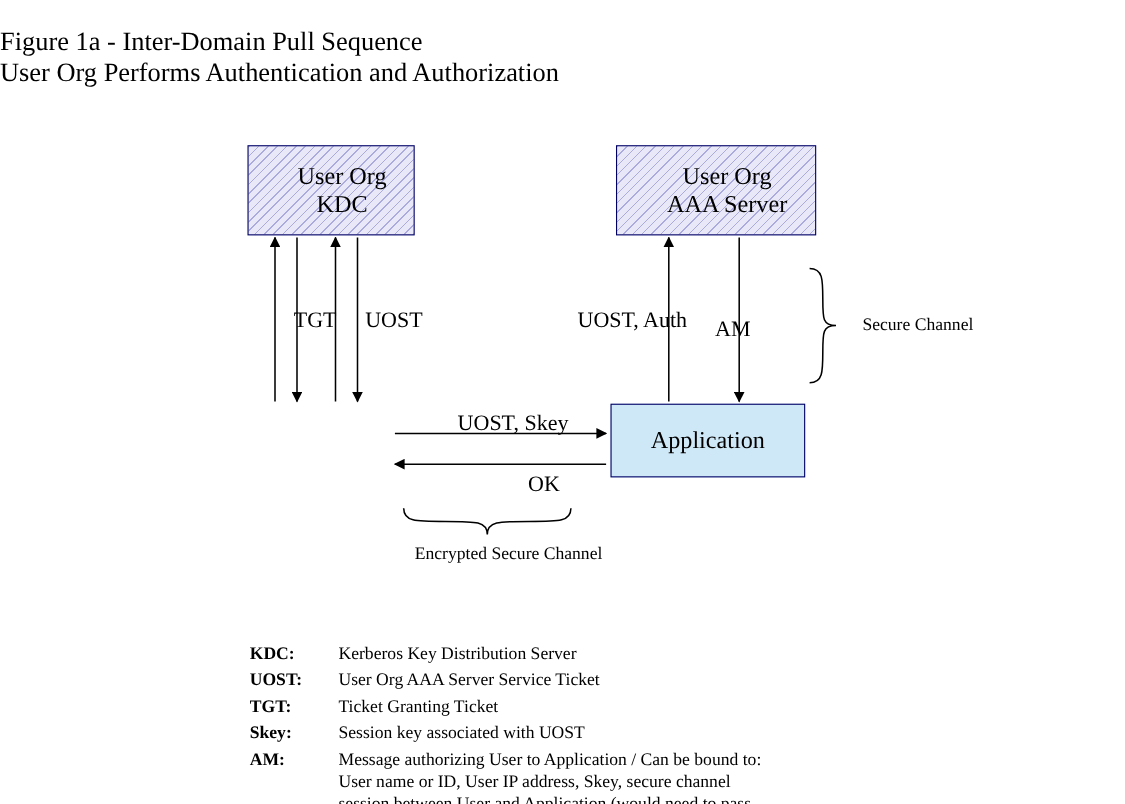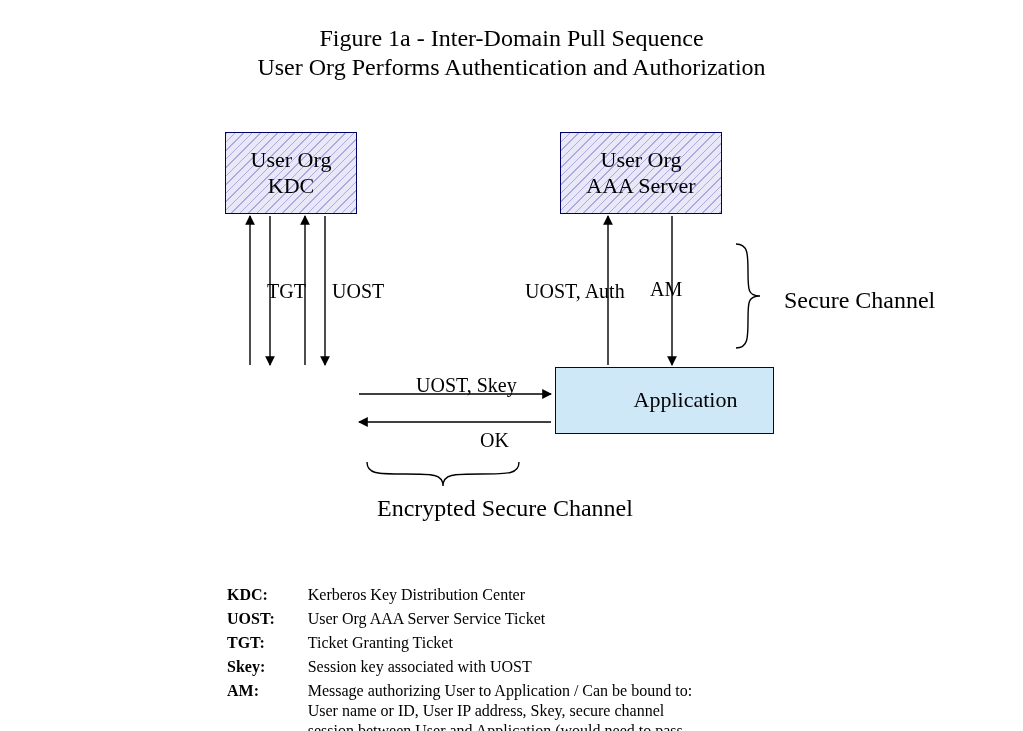--- a/index.html
+++ b/index.html
@@ -5,21 +5,20 @@
   html, body {
     margin: 0;
     padding: 0;
     width: 1023px;
     height: 731px;
     background: #ffffff;
     font-family: "Times New Roman", Times, serif;
     color: #000000;
   }
   .title {
-    text-align: center;
     font-size: 24px;
     line-height: 1.2;
     padding-top: 24px;
   }
   .canvas {
     position: relative;
     width: 1023px;
     height: 500px;
   }
   .box {
@@ -32,31 +31,32 @@
     font-size: 22px;
     line-height: 1.15;
   }
   .hatched {
     background-color: #e8e8f8;
     background-image: repeating-linear-gradient(135deg,
         rgba(120,120,200,0.55) 0px,
         rgba(120,120,200,0.55) 1px,
         transparent 1px,
         transparent 6px);
+    padding-left: 20px;
   }
   .solid-blue {
     background-color: #cfe8f7;
   }
   .lbl {
     position: absolute;
     font-size: 20px;
   }
   .lbl-lg {
     position: absolute;
-    font-size: 24px;
+    font-size: 16px;
   }
   svg.overlay {
     position: absolute;
     left: 0;
     top: 0;
     width: 1023px;
     height: 500px;
     pointer-events: none;
   }
   .glossary {
@@ -86,21 +86,21 @@
 
   <div class="box hatched" style="left:225px; top:50px; width:130px; height:80px;">
     <span>User Org<br>KDC</span>
   </div>
 
   <div class="box hatched" style="left:560px; top:50px; width:160px; height:80px;">
     <span>User Org<br>AAA Server</span>
   </div>
 
 
-  <div class="box solid-blue" style="left:555px; top:285px; width:175px; height:65px;padding-left:42px;">
+  <div class="box solid-blue" style="left:555px; top:285px; width:175px; height:65px;">
     <span>Application</span>
   </div>
 
   <svg class="overlay" viewBox="0 0 1023 500">
     <defs>
       <marker id="ah" viewBox="0 0 10 10" refX="9" refY="5" markerWidth="7" markerHeight="7" orient="auto-start-reverse">
         <path d="M 0 0 L 10 5 L 0 10 z" fill="#000"></path>
       </marker>
     </defs>
     <g stroke="#000" stroke-width="1.4" fill="none">
@@ -113,34 +113,34 @@
       <line x1="359" y1="312" x2="551" y2="312" marker-end="url(#ah)"></line>
       <line x1="551" y1="340" x2="359" y2="340" marker-end="url(#ah)"></line>
       <path d="M 736 162 C 748 162 748 172 748 190 C 748 208 748 214 760 214 C 748 214 748 220 748 238 C 748 256 748 266 736 266"></path>
       <path d="M 367 380 C 367 392 377 392 405 392 C 433 392 443 392 443 404 C 443 392 453 392 481 392 C 509 392 519 392 519 380"></path>
     </g>
   </svg>
 
   <div class="lbl" style="left:267px; top:198px;">TGT</div>
   <div class="lbl" style="left:332px; top:198px;">UOST</div>
   <div class="lbl" style="left:525px; top:198px;">UOST, Auth</div>
-  <div class="lbl" style="left:650px; top:196px;">AM</div>
+  <div class="lbl" style="left:650px; top:206px;">AM</div>
   <div class="lbl" style="left:416px; top:292px;">UOST,  Skey</div>
   <div class="lbl" style="left:434px; top:347px;margin-left:46px;">OK</div>
 
   <div class="lbl-lg" style="left:784px; top:205px;">Secure Channel</div>
   <div class="lbl-lg" style="left:377px; top:413px;text-align:right;">Encrypted Secure Channel</div>
 
 </div>
 
 <table class="glossary">
   <tbody>
       <tr>
         <td class="term">KDC:</td>
-        <td class="def">Kerberos Key Distribution Center</td>
+        <td class="def">Kerberos Key Distribution Server</td>
       </tr>
       <tr>
         <td class="term">UOST:</td>
         <td class="def">User Org AAA Server Service Ticket</td>
       </tr>
       <tr>
         <td class="term">TGT:</td>
         <td class="def">Ticket Granting Ticket</td>
       </tr>
       <tr>

